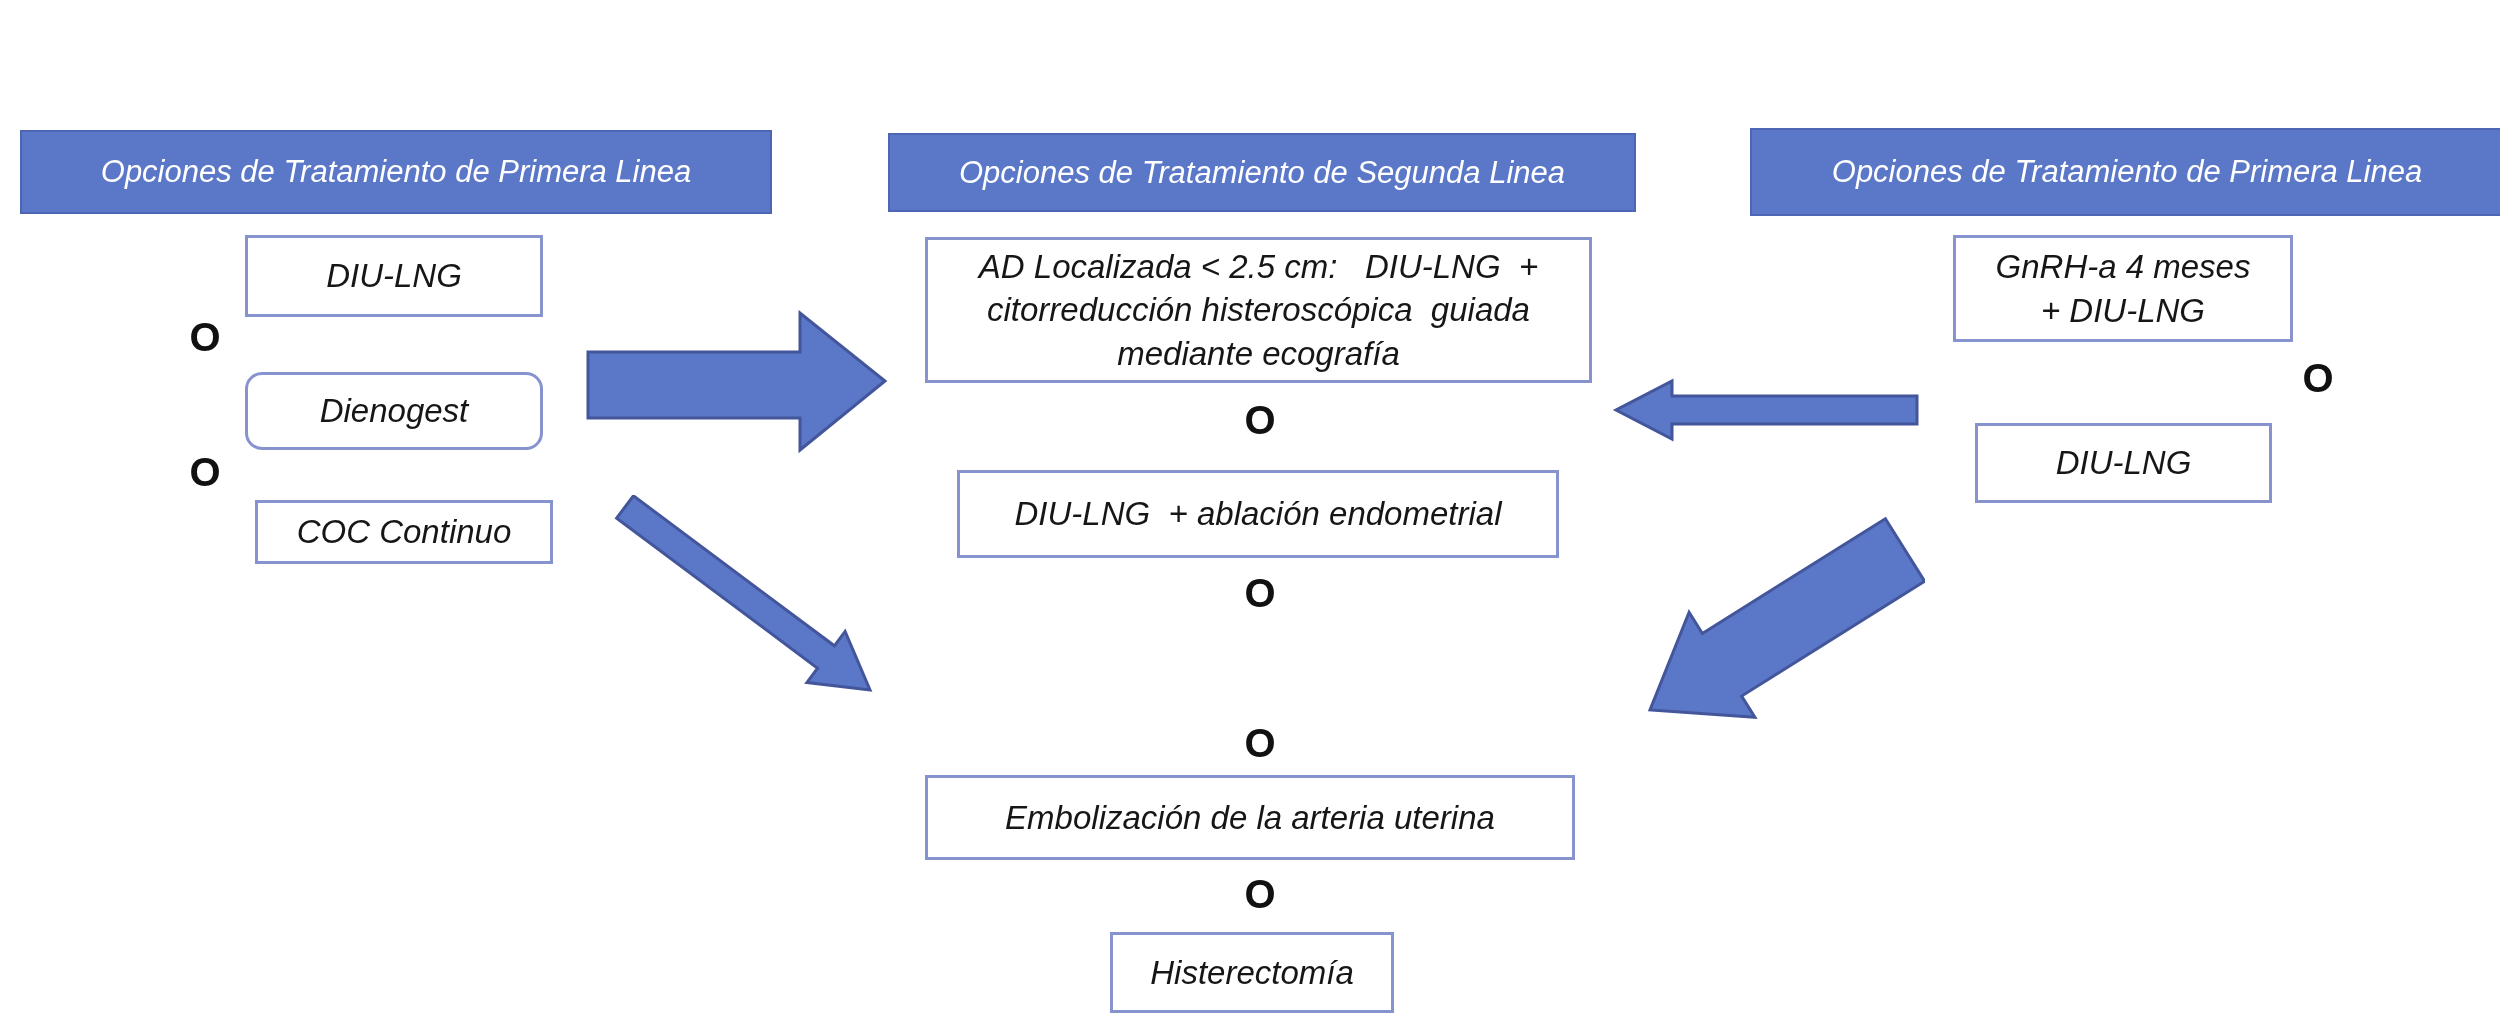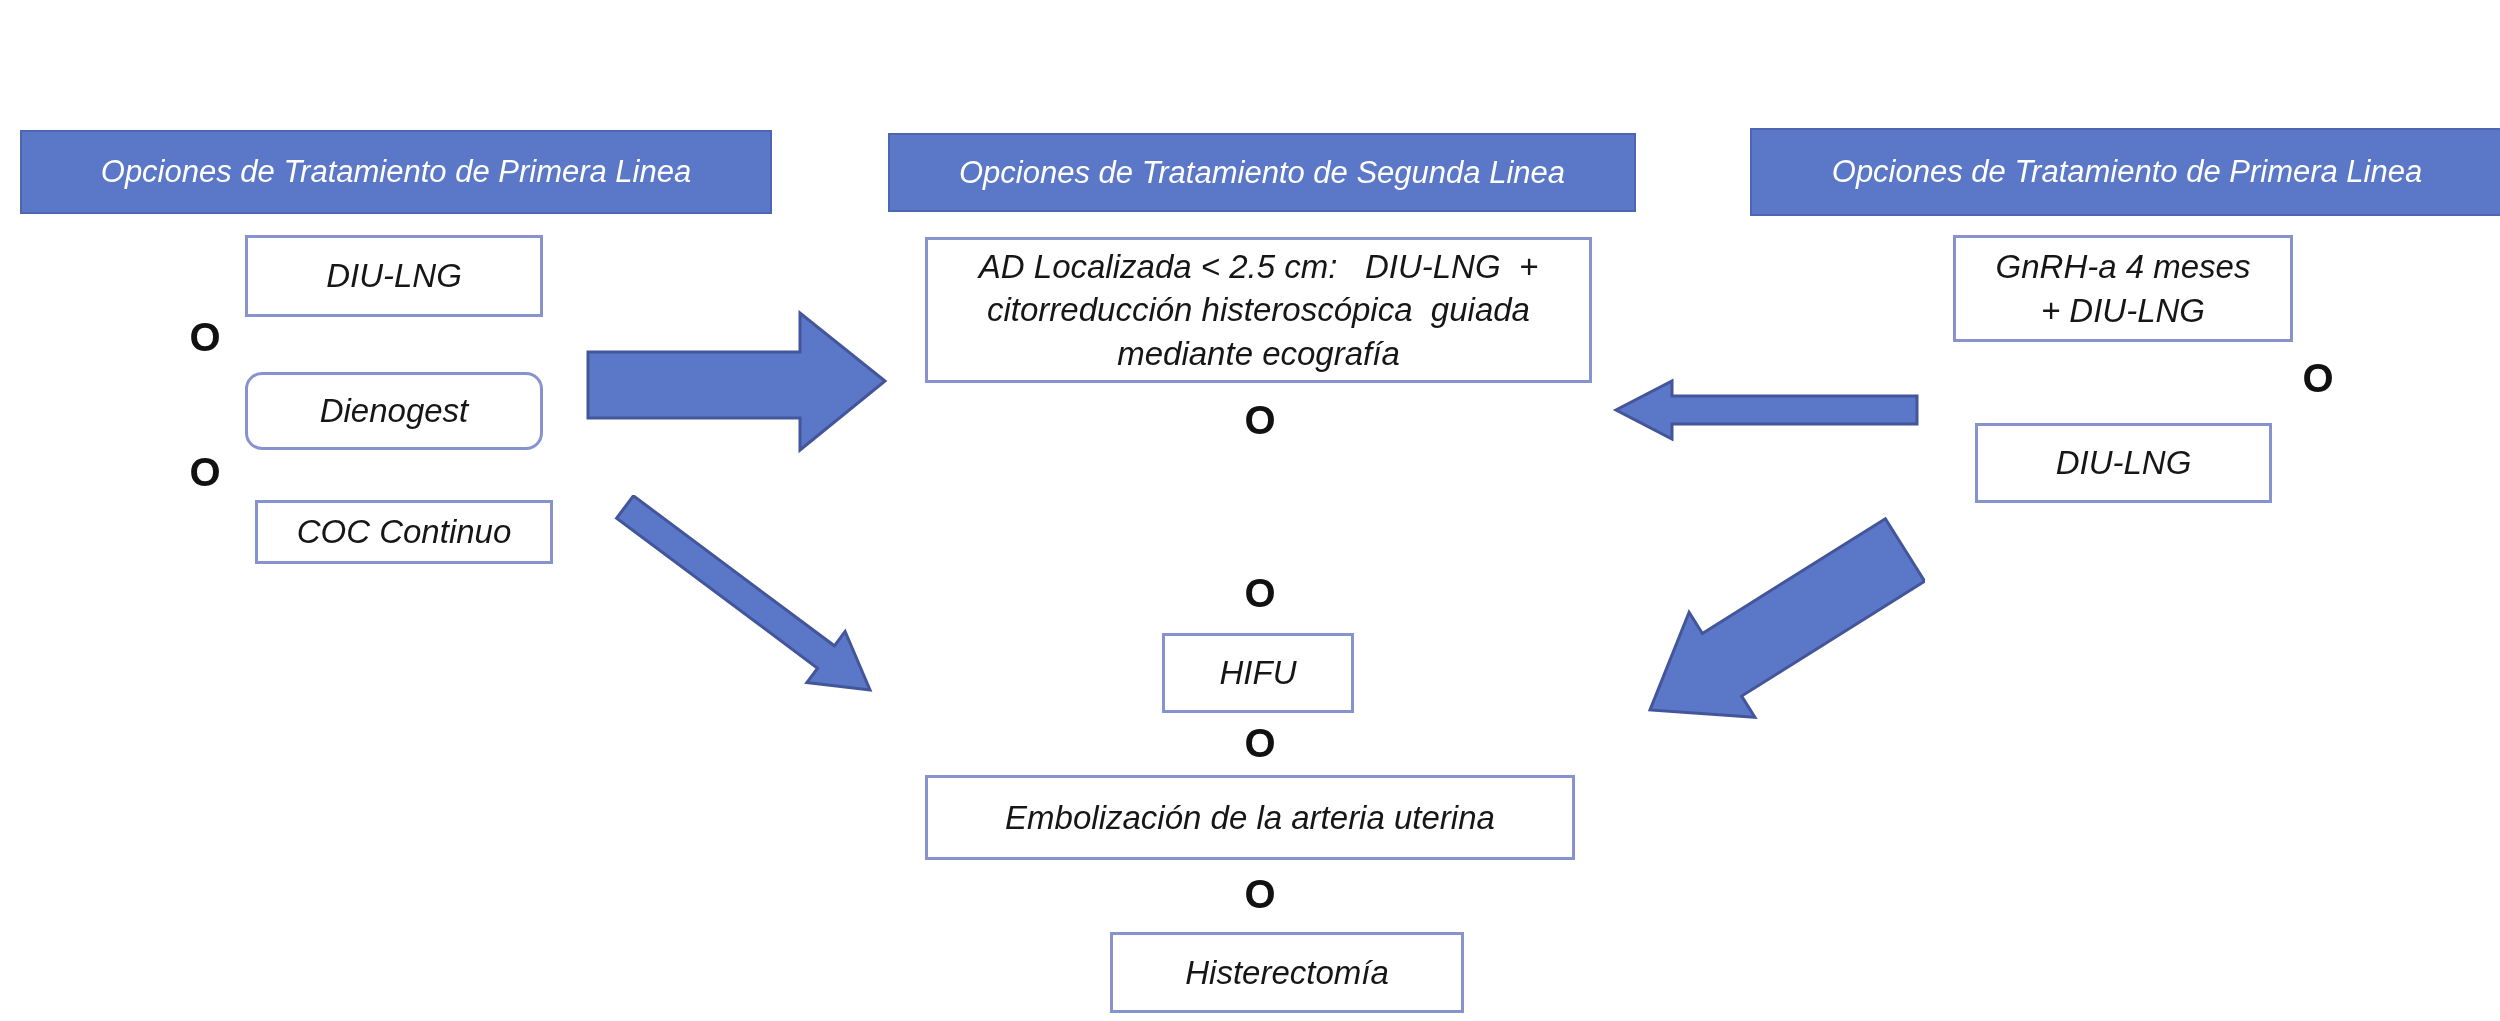--- a/index.html
+++ b/index.html
@@ -43,26 +43,26 @@
   <div class="box" style="left:245px;top:235px;width:298px;height:82px;">DIU-LNG</div>
   <div class="sep" style="left:180px;top:314px;width:50px;">O</div>
   <div class="box" style="left:245px;top:372px;width:298px;height:78px;border-radius:17px;">Dienogest</div>
   <div class="sep" style="left:180px;top:449px;width:50px;">O</div>
   <div class="box" style="left:255px;top:500px;width:298px;height:64px;">COC Continuo</div>
 
   <div class="box" style="left:925px;top:237px;width:667px;height:146px;">AD Localizada &lt; 2.5 cm:   DIU-LNG  +
 citorreducción histeroscópica  guiada
 mediante ecografía</div>
   <div class="sep" style="left:1235px;top:397px;width:50px;">O</div>
+  <div class="box" style="left:957px;top:470px;width:602px;height:88px;">DIU-LNG  + ablación endometrial</div>
   <div class="sep" style="left:1235px;top:570px;width:50px;">O</div>
-  <div class="box" style="left:1162px;top:633px;width:192px;height:80px;">HIFU</div>
   <div class="sep" style="left:1235px;top:720px;width:50px;">O</div>
   <div class="box" style="left:925px;top:775px;width:650px;height:85px;">Embolización de la arteria uterina</div>
   <div class="sep" style="left:1235px;top:871px;width:50px;">O</div>
-  <div class="box" style="left:1110px;top:932px;width:354px;height:81px;">Histerectomía</div>
+  <div class="box" style="left:1110px;top:932px;width:284px;height:81px;">Histerectomía</div>
 
   <div class="box" style="left:1953px;top:235px;width:340px;height:107px;">GnRH-a 4 meses
 + DIU-LNG</div>
   <div class="sep" style="left:2293px;top:355px;width:50px;">O</div>
   <div class="box" style="left:1975px;top:423px;width:297px;height:80px;">DIU-LNG</div>
 
   <svg class="arrow" style="left:585px;top:310px;" width="305" height="145" viewBox="0 0 305 145" aria-hidden="true">
     <polygon points="3,42 215,42 215,3 300,71 215,140 215,108 3,108"></polygon>
   </svg>
 

